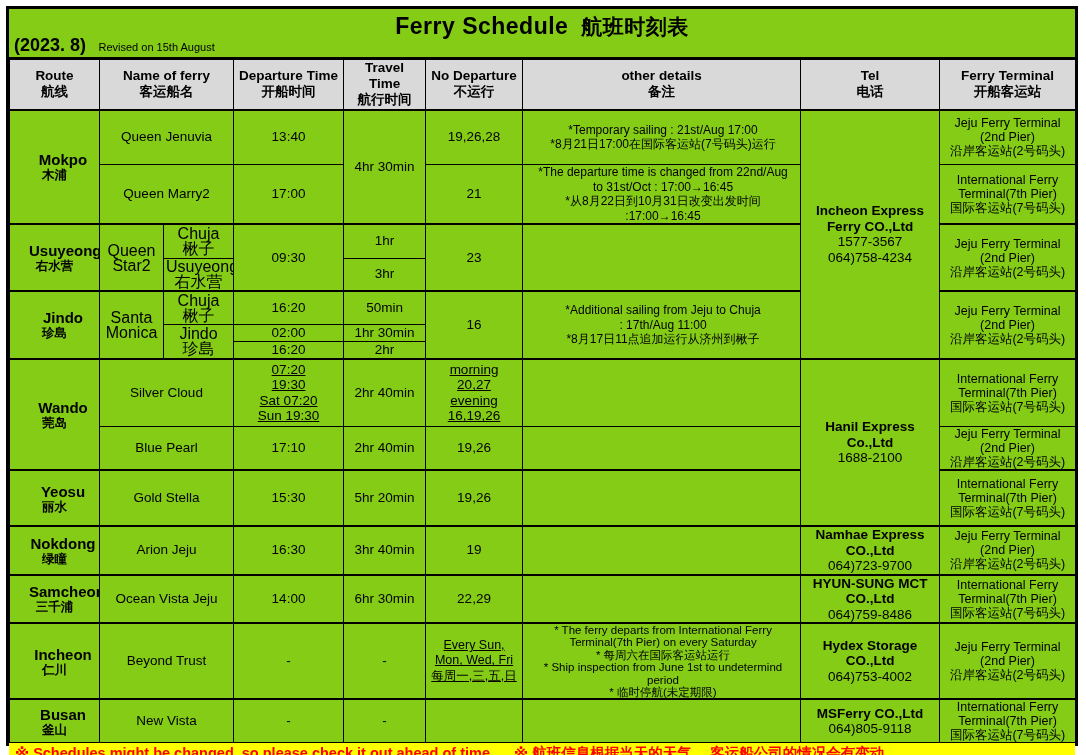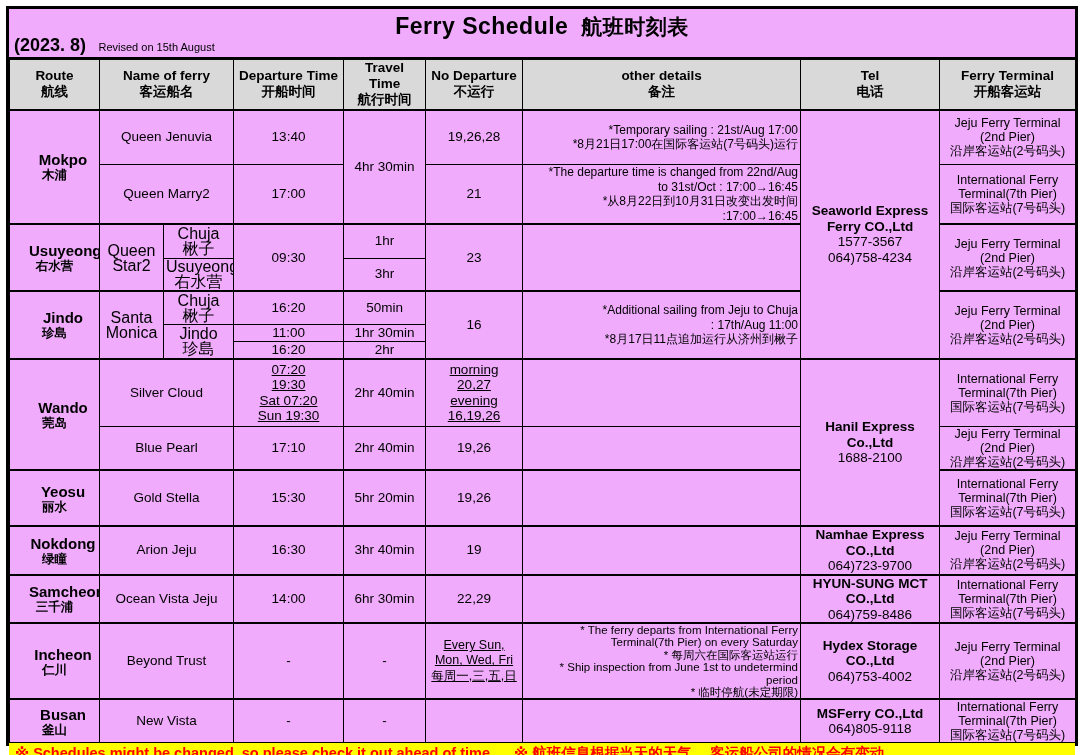--- a/index.html
+++ b/index.html
@@ -14,21 +14,21 @@
     width: 1086px; height: 755px;
     background: #ffffff;
     font-family: "Liberation Sans", "DejaVu Sans", sans-serif;
     color: #000;
     overflow: hidden;
   }
   .sheet {
     position: absolute; top: 6px; left: 6px;
     width: 1072px; height: 740px;
     border: 3px solid var(--border);
-    background: #f0abfc;
+    background: #84cc16;
   }
   .title-bar { position: relative; height: 50px; border-bottom: 2px solid var(--border); }
   .main-title {
     position: absolute; left: 0; right: 0; top: 4px;
     text-align: center; font-weight: bold; font-size: 23px; letter-spacing: 0.5px;
     white-space: nowrap;
   }
   .main-title .zh { font-size: 21px; margin-left: 6px; }
   .date-block { position: absolute; left: 5px; bottom: 1px; white-space: nowrap; }
   .date-label { font-weight: bold; font-size: 18px; }
@@ -47,21 +47,21 @@
     font-weight: bold; font-size: 13.5px; line-height: 16px;
     white-space: pre-line;
     border-bottom: 2px solid var(--border);
     height: 50px;
   }
   tr.g > td { border-top: 2px solid var(--border); }
   .route-en { display: block; font-weight: bold; font-size: 15px; line-height: 17px; margin-left: 17px; }
   .route-zh { display: block; font-weight: bold; font-size: 12.5px; line-height: 14px; }
   .dest { white-space: pre-line; font-size: 16px; line-height: 15px; }
   .details {
-    text-align: right; white-space: pre-line;
+    text-align: center; white-space: pre-line;
     font-size: 12px; line-height: 14.5px; padding-left: 5px;
   }
   .details-sm { font-size: 11.5px; line-height: 12.4px; }
   .tel-name { font-weight: bold; white-space: pre-line; font-size: 13.5px; line-height: 15.5px; }
   .tel-phone { white-space: pre-line; font-size: 13.5px; line-height: 15.5px; }
   .term { white-space: pre-line; font-size: 12.5px; line-height: 14px; padding: 0 1px; }
   .multi { white-space: pre-line; line-height: 15.5px; text-decoration: underline; }
 
   .note-row { height: 40px; }
   .note-strip {
@@ -127,21 +127,21 @@
         <span class="route-en">Mokpo</span>
         <span class="route-zh">木浦</span>
       </td>
       <td colspan="2">Queen Jenuvia</td>
       <td>13:40</td>
       <td rowspan="2">4hr 30min</td>
       <td>19,26,28</td>
       <td class="details">*Temporary sailing : 21st/Aug 17:00
 *8月21日17:00在国际客运站(7号码头)运行</td>
       <td rowspan="7">
-        <div class="tel-name">Seaworld Express
+        <div class="tel-name">Incheon Express
 Ferry CO.,Ltd</div>
         <div class="tel-phone">1577-3567
 064)758-4234</div>
       </td>
       <td class="term">Jeju Ferry Terminal
 (2nd Pier)
 沿岸客运站(2号码头)</td>
     </tr>
     <tr style="height:50px">
       <td colspan="2">Queen Marry2</td>
@@ -190,21 +190,21 @@
       <td rowspan="3" class="details">*Additional sailing from Jeju to Chuja
 : 17th/Aug 11:00
 *8月17日11点追加运行从济州到楸子</td>
       <td rowspan="3" class="term">Jeju Ferry Terminal
 (2nd Pier)
 沿岸客运站(2号码头)</td>
     </tr>
     <tr style="height:17px">
       <td rowspan="2" class="dest">Jindo
 珍島</td>
-      <td>11:00</td>
+      <td>02:00</td>
       <td>1hr 30min</td>
     </tr>
     <tr style="height:17px">
       <td>16:20</td>
       <td>2hr</td>
     </tr>
 
     <tr class="g" style="height:68px">
       <td rowspan="2">
         <span class="route-en">Wando</span>

